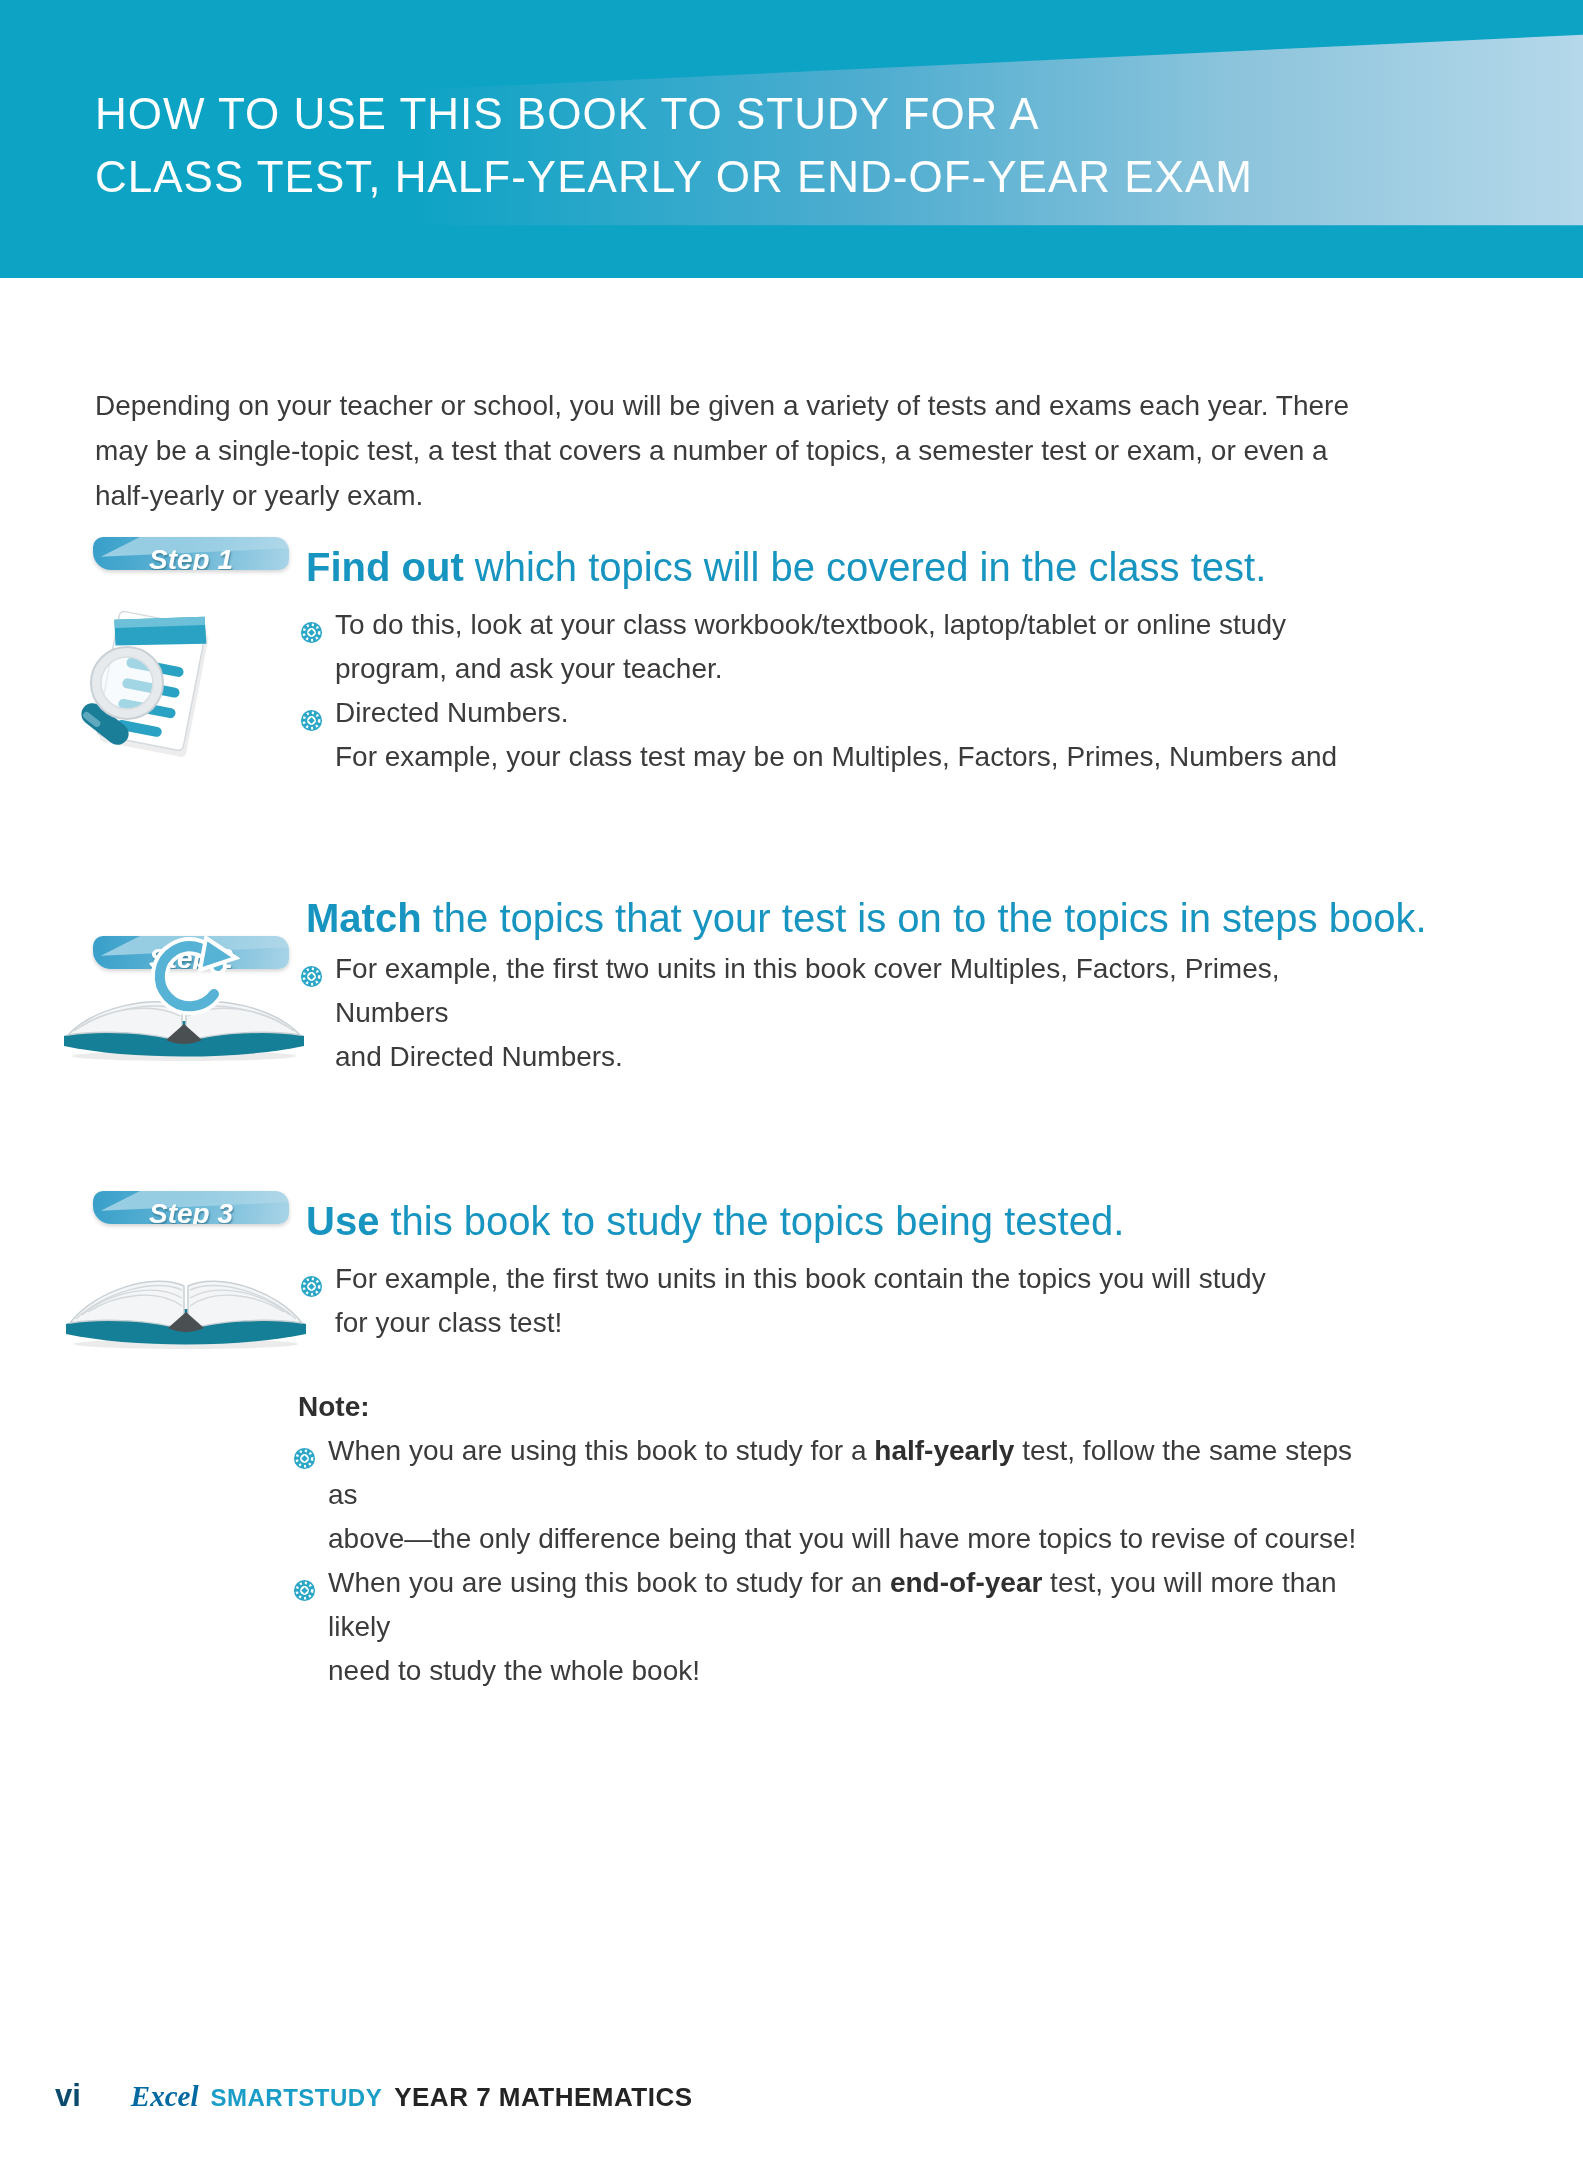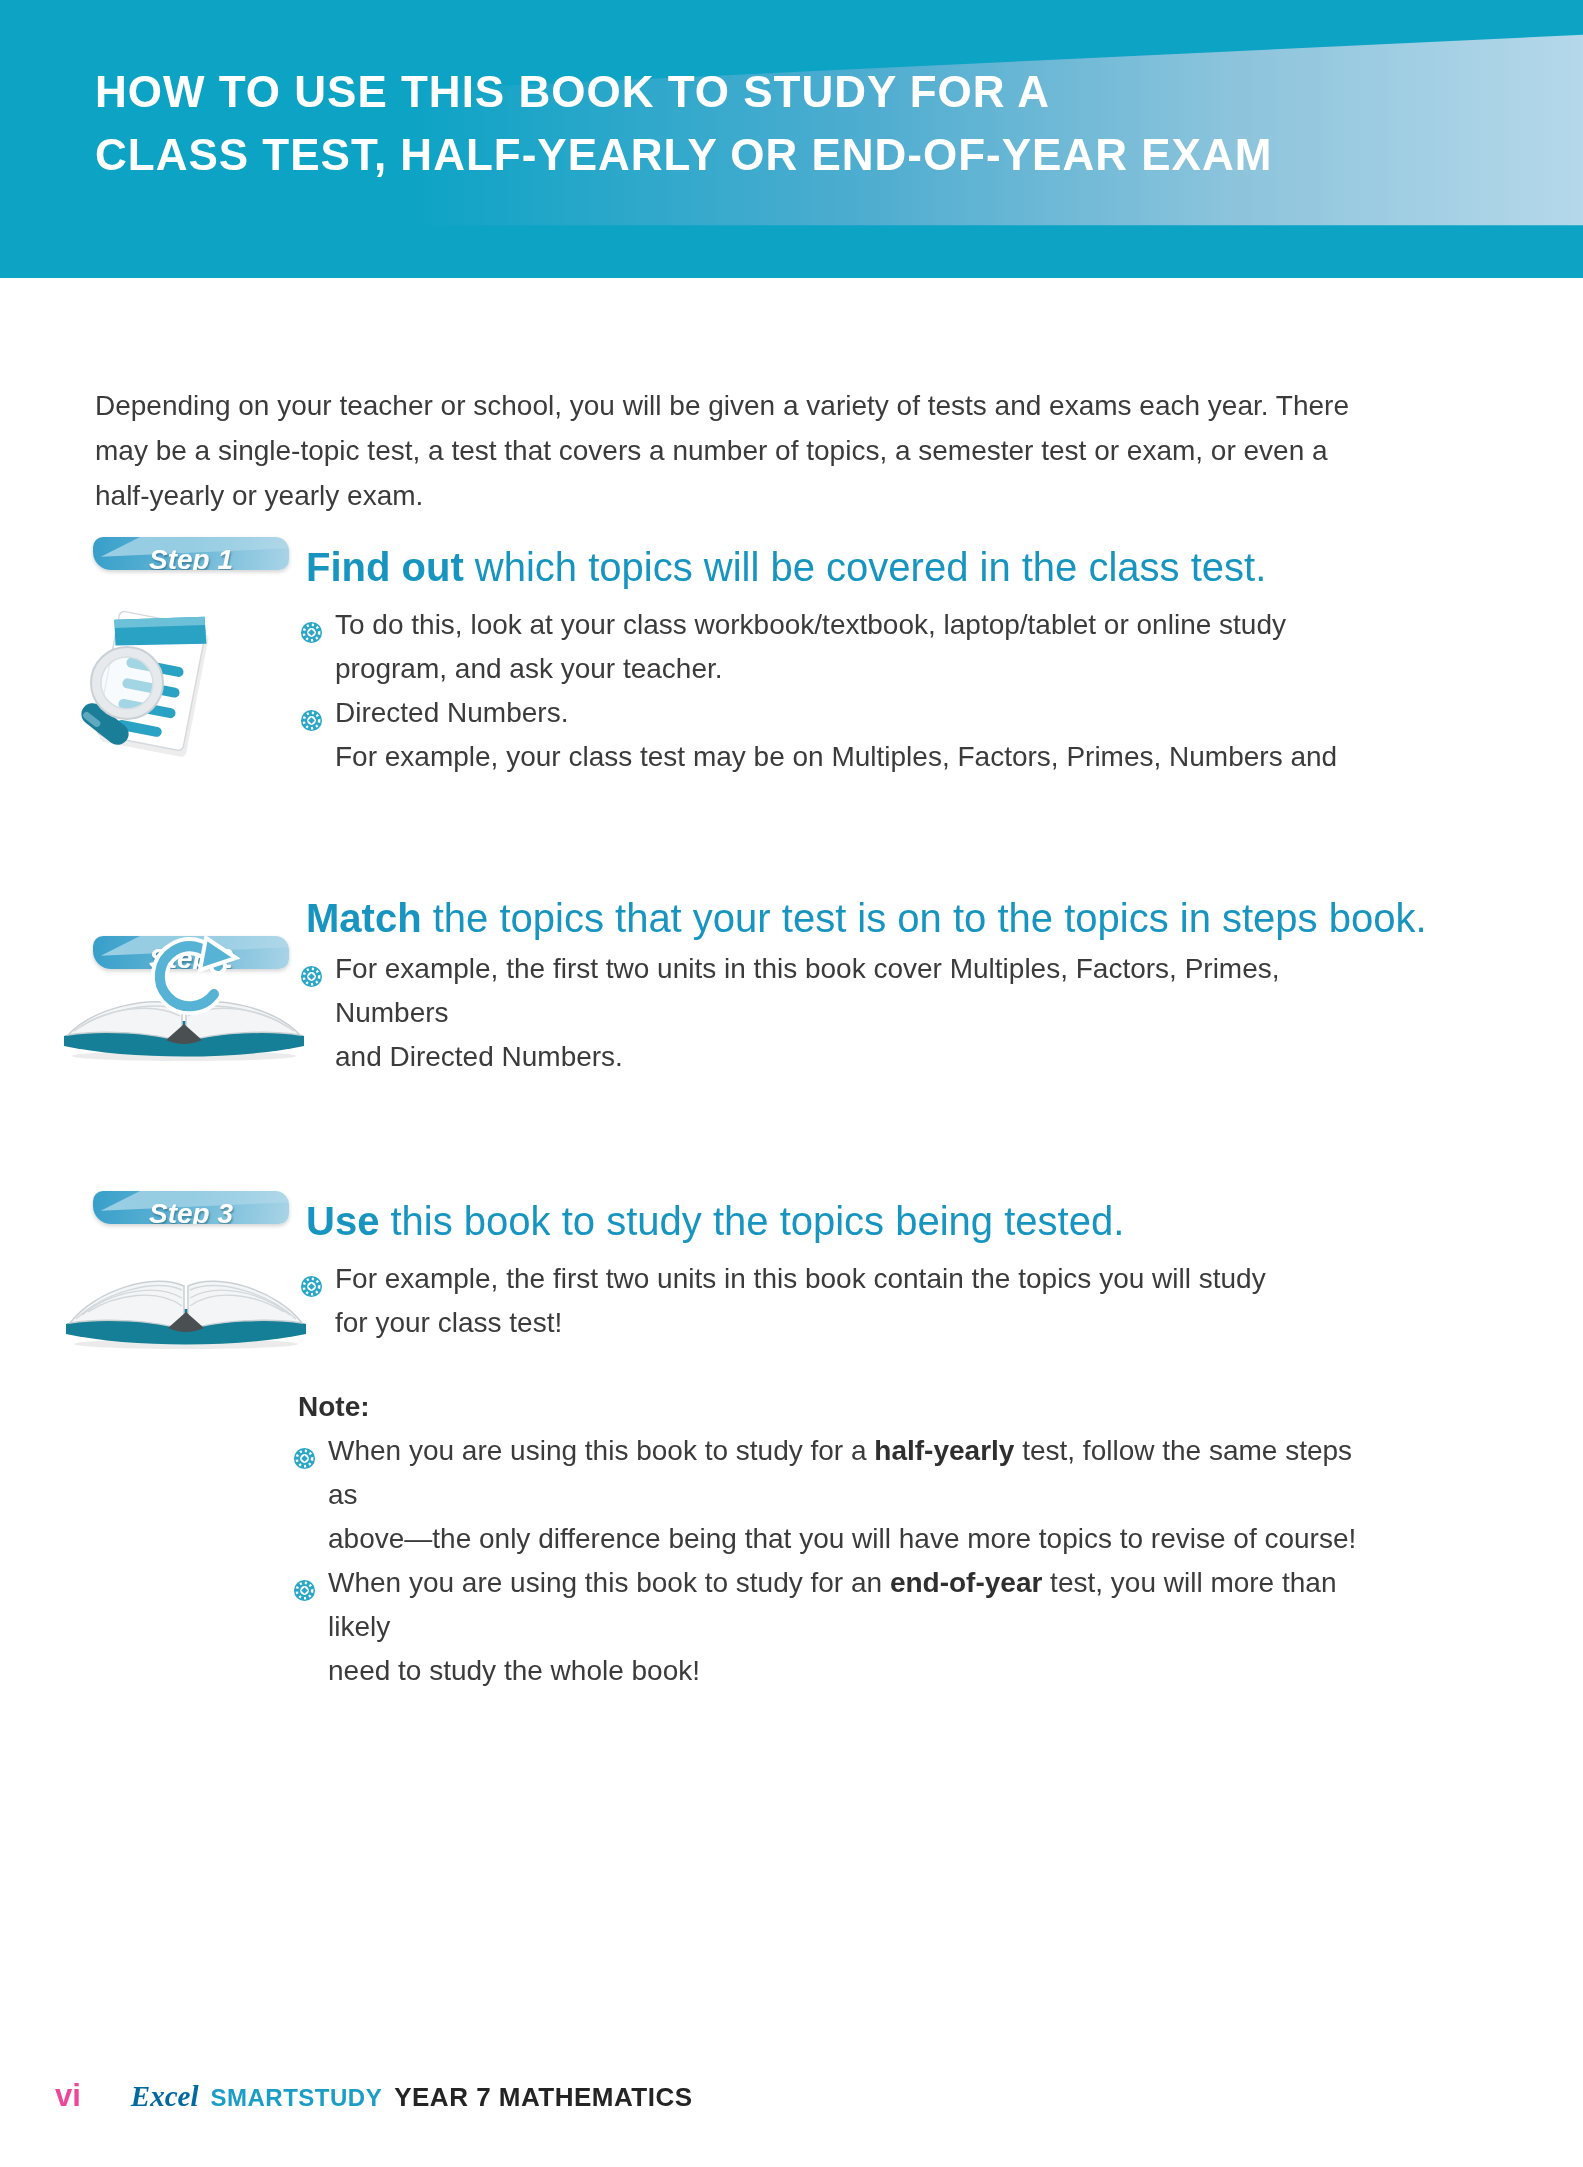--- a/index.html
+++ b/index.html
@@ -10,22 +10,22 @@
     color:#3b3b3b;
   }
 
   
   .banner { position:absolute; left:0; top:0; width:1583px; height:278px; background:#0da3c5; }
   .banner-wedge {
     position:absolute; left:0; top:0; right:0; bottom:0;
     background:linear-gradient(90deg,#0da3c5 0%,#0da3c5 26%,#4fadd0 55%,#8cc4dc 78%,#b5d8ea 100%);
     clip-path:polygon(8.8% 37%, 100% 12.5%, 100% 81%, 8.8% 81%);
   }
-  .title { position:absolute; left:95px; top:60px; margin:0; font-size:44px; line-height:63px;
-           font-weight:700; letter-spacing:1px; color:#ffffff; }
+  .title { position:absolute; left:95px; top:82px; margin:0; font-size:44px; line-height:63px;
+           font-weight:400; letter-spacing:1px; color:#ffffff; }
   .title span { display:block; }
 
   
   .intro { position:absolute; left:95px; top:383px; margin:0; font-size:28px; line-height:45px; }
   .intro span { display:block; }
 
   
   .badge {
     position:absolute; left:93px; width:196px; height:33px;
     border-radius:10px 14px 10px 18px; overflow:hidden;
@@ -65,21 +65,21 @@
 
   
   .art { position:absolute; }
   .art svg { display:block; width:100%; height:100%; }
   .icon-step1 { left:72px;  top:597px;  width:142px; height:162px; }
   .icon-step2 { left:58px;  top:936px;  width:252px; height:126px; }
   .icon-step3 { left:60px;  top:1246px; width:252px; height:104px; }
 
   
   .footer { position:absolute; left:55px; top:2078px; display:flex; align-items:baseline; }
-  .page-num { color:#ec4899; font-weight:700; font-size:31px; }
+  .page-num { color:#0c4a6e; font-weight:700; font-size:31px; }
   .brand-excel { margin-left:50px; font-family:"Liberation Serif","DejaVu Serif",serif;
                  font-style:italic; font-weight:700; font-size:29px; color:#0369a1; }
   .brand-smart { margin-left:12px; color:#1a9dc6; font-weight:700; font-size:24px; letter-spacing:0.5px; }
   .brand-series { margin-left:12px; color:#242424; font-weight:700; font-size:26px; letter-spacing:0.5px;text-align:right; }
 </style>
 </head>
 <body>
 
 <div class="page">
 

